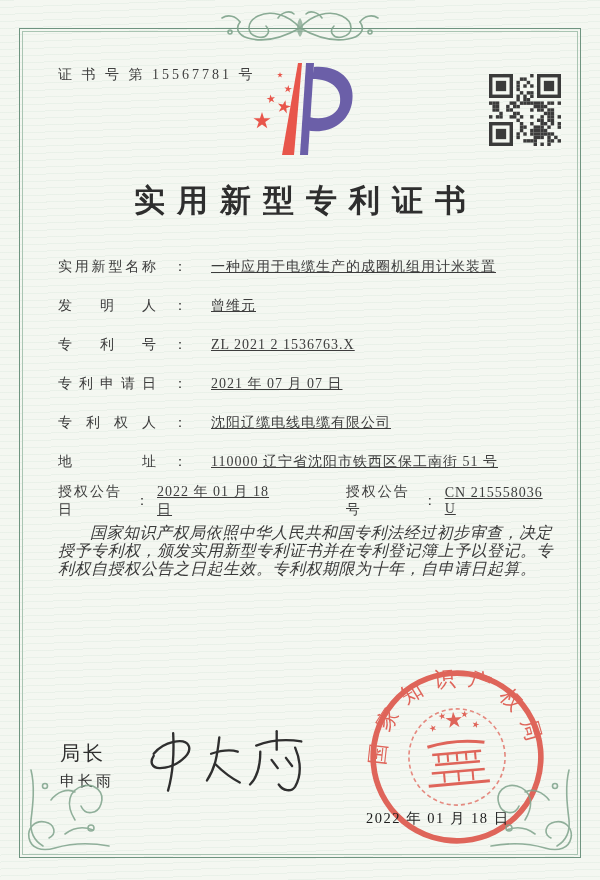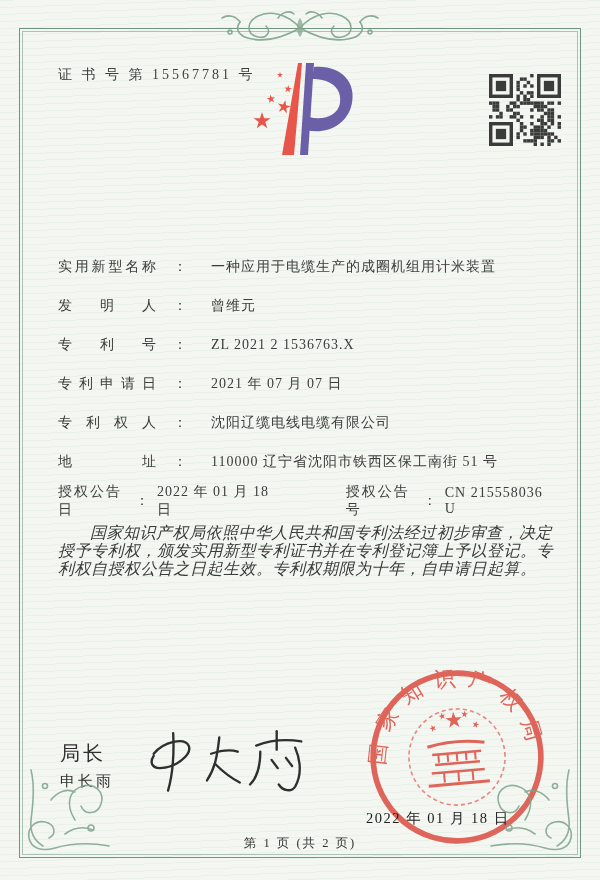--- a/index.html
+++ b/index.html
@@ -19,21 +19,21 @@
   .frame-inner{position:absolute;left:2px;top:2px;right:2px;bottom:2px;border:1px solid var(--green-light);}
   .cert-no{position:absolute;left:58px;top:66px;font-size:14px;letter-spacing:3px;color:#3f3f3f;}
   .logo{position:absolute;left:238px;top:58px;width:120px;height:112px;}
   .qr{position:absolute;left:489px;top:74px;width:72px;height:72px;}
   .title{position:absolute;left:0;top:180px;width:100%;text-align:center;
          font-size:31px;font-weight:600;letter-spacing:12px;text-indent:12px;color:#2e2e2e;}
   .fields{position:absolute;left:58px;top:247px;right:46px;font-size:14px;}
   .frow{height:39px;display:flex;align-items:center;gap:16px;}
   .flabel{display:inline-block;width:98px;text-align:justify;text-align-last:justify;}
   .fcolon{margin-left:1px;}
-  .fvalue{margin-left:8px;letter-spacing:1px;}
+  .fvalue{margin-left:8px;letter-spacing:1px;text-decoration:underline;}
   .gpair{display:flex;align-items:center;}
   .gpair .glabel{letter-spacing:2px;}
   .gpair.right{margin-left:46px;}
   .paras{position:absolute;left:58px;right:46px;top:524px;font-size:16px;line-height:18px;
          font-style:italic;letter-spacing:0.5px;color:#3a3a3a;}
   .paras p{margin:0 0 4px 0;text-indent:2em;}
   .sig-title{position:absolute;left:60px;top:740px;font-size:20px;letter-spacing:3px;color:#2f2f2f;}
   .sig-name{position:absolute;left:60px;top:772px;font-size:15px;letter-spacing:3px;color:#2f2f2f;}
   .signature{position:absolute;left:125px;top:720px;width:205px;height:88px;}
   .seal{position:absolute;left:367px;top:667px;width:180px;height:180px;opacity:.88;transform:rotate(-5deg);}
@@ -210,20 +210,21 @@
       <rect x="39.599999999999994" y="62.699999999999996" width="3.3" height="3.3" fill="#3b3b3b"></rect>
       <rect x="42.9" y="62.699999999999996" width="3.3" height="3.3" fill="#3b3b3b"></rect>
       <rect x="56.099999999999994" y="62.699999999999996" width="3.3" height="3.3" fill="#3b3b3b"></rect>
       <rect x="59.4" y="62.699999999999996" width="3.3" height="3.3" fill="#3b3b3b"></rect>
       <rect x="66" y="62.699999999999996" width="3.3" height="3.3" fill="#3b3b3b"></rect>
       <rect x="42.9" y="66" width="3.3" height="3.3" fill="#3b3b3b"></rect>
       <rect x="49.5" y="66" width="3.3" height="3.3" fill="#3b3b3b"></rect>
       <rect x="56.099999999999994" y="66" width="3.3" height="3.3" fill="#3b3b3b"></rect>
     </svg>
 
+  <div class="title">实用新型专利证书</div>
 
   <div class="fields">
     <div class="frow">
       <span class="flabel">实用新型名称</span>
         <span class="fcolon">：</span>
       <span class="fvalue">一种应用于电缆生产的成圈机组用计米装置</span>
     </div>
     <div class="frow">
       <span class="flabel">发明人</span>
         <span class="fcolon">：</span>
@@ -331,15 +332,14 @@
       <path d="M88,82 C66,78 48,80 34,84 C20,88 10,84 8,74 C6,64 14,56 24,58 C34,60 36,70 28,74"></path>
       <path d="M10,6 C14,22 12,40 10,56 C9,66 12,76 22,82"></path>
       <path d="M54,56 C44,40 48,26 62,22 C74,19 84,28 80,40 C77,50 64,52 60,42"></path>
       <path d="M30,36 C36,28 46,24 54,28"></path>
       <circle cx="70" cy="64" r="3"></circle>
       <circle cx="24" cy="22" r="2.5"></circle>
       <path d="M44,70 C52,64 62,62 72,66"></path>
     </g>
   </svg>
 
-  <div class="footer">第 1 页 (共 2 页)</div>
 
 </div>
 
 </body></html>

